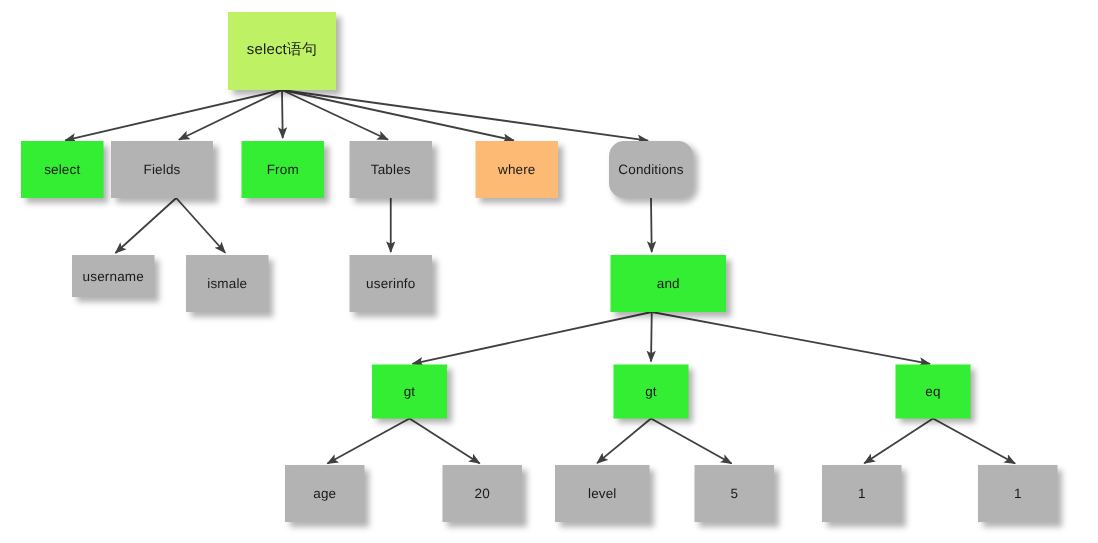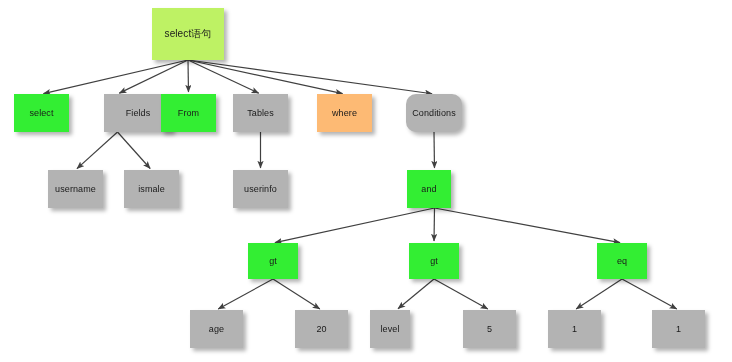--- a/index.html
+++ b/index.html
@@ -73,63 +73,63 @@
         <line x1="622" y1="279" x2="676.7465862552071" y2="309.0379499807331" stroke="#404040" stroke-width="1.2" marker-end="url(#arrowhead)"></line>
       </g>
   </svg>
   <div id="node-layer">
       <div class="node node-root" style="left: 152px; top: 8px; width: 72px; height: 52px; background: #bef264; color: rgb(26, 26, 26);">
         <span>select语句</span>
       </div>
       <div class="node" style="left: 14px; top: 94px; width: 55px; height: 38px; background: rgb(51, 238, 51); color: rgb(26, 26, 26);">
         <span>select</span>
       </div>
-      <div class="node" style="left: 104px; top: 94px; width: 68px; height: 38px; background: rgb(179, 179, 179); color: rgb(26, 26, 26);">
+      <div class="node" style="left: 74px; top: 94px; width: 68px; height: 38px; background: rgb(179, 179, 179); color: rgb(26, 26, 26);">
         <span>Fields</span>
       </div>
       <div class="node" style="left: 161px; top: 94px; width: 55px; height: 38px; background: rgb(51, 238, 51); color: rgb(26, 26, 26);">
         <span>From</span>
       </div>
       <div class="node" style="left: 233px; top: 94px; width: 55px; height: 38px; background: rgb(179, 179, 179); color: rgb(26, 26, 26);">
         <span>Tables</span>
       </div>
       <div class="node" style="left: 317px; top: 94px; width: 55px; height: 38px; background: #fdba74; color: rgb(26, 26, 26);">
         <span>where</span>
       </div>
       <div class="node" style="left: 406px; top: 94px; width: 56px; height: 38px; background: rgb(179, 179, 179); color: rgb(26, 26, 26); border-radius: 10px;">
         <span>Conditions</span>
       </div>
-      <div class="node" style="left: 48px; top: 170px; width: 55px; height: 38px; background: rgb(179, 179, 179); color: rgb(26, 26, 26);">
+      <div class="node" style="left: 48px; top: 170px; width: 55px; height: 28px; background: rgb(179, 179, 179); color: rgb(26, 26, 26);">
         <span>username</span>
       </div>
       <div class="node" style="left: 124px; top: 170px; width: 55px; height: 38px; background: rgb(179, 179, 179); color: rgb(26, 26, 26); justify-content: center;">
         <span>ismale</span>
       </div>
       <div class="node" style="left: 233px; top: 170px; width: 55px; height: 38px; background: rgb(179, 179, 179); color: rgb(26, 26, 26);">
         <span>userinfo</span>
       </div>
-      <div class="node" style="left: 407px; top: 170px; width: 44px; height: 38px; background: rgb(51, 238, 51); color: rgb(26, 26, 26);">
+      <div class="node" style="left: 407px; top: 170px; width: 77px; height: 38px; background: rgb(51, 238, 51); color: rgb(26, 26, 26);">
         <span>and</span>
       </div>
       <div class="node" style="left: 248px; top: 243px; width: 50px; height: 36px; background: rgb(51, 238, 51); color: rgb(26, 26, 26);">
         <span>gt</span>
       </div>
       <div class="node" style="left: 409px; top: 243px; width: 50px; height: 36px; background: rgb(51, 238, 51); color: rgb(26, 26, 26);">
         <span>gt</span>
       </div>
       <div class="node" style="left: 597px; top: 243px; width: 50px; height: 36px; background: rgb(51, 238, 51); color: rgb(26, 26, 26);">
         <span>eq</span>
       </div>
       <div class="node" style="left: 190px; top: 310px; width: 53px; height: 38px; background: rgb(179, 179, 179); color: rgb(26, 26, 26); text-align: center;">
         <span>age</span>
       </div>
       <div class="node" style="left: 295px; top: 310px; width: 53px; height: 38px; background: rgb(179, 179, 179); color: rgb(26, 26, 26);">
         <span>20</span>
       </div>
-      <div class="node" style="left: 370px; top: 310px; width: 40px; height: 38px; background: rgb(179, 179, 179); color: rgb(26, 26, 26);">
+      <div class="node" style="left: 370px; top: 310px; width: 63px; height: 38px; background: rgb(179, 179, 179); color: rgb(26, 26, 26);">
         <span>level</span>
       </div>
       <div class="node" style="left: 463px; top: 310px; width: 53px; height: 38px; background: rgb(179, 179, 179); color: rgb(26, 26, 26);">
         <span>5</span>
       </div>
       <div class="node" style="left: 548px; top: 310px; width: 53px; height: 38px; background: rgb(179, 179, 179); color: rgb(26, 26, 26);">
         <span>1</span>
       </div>
       <div class="node" style="left: 652px; top: 310px; width: 53px; height: 38px; background: rgb(179, 179, 179); color: rgb(26, 26, 26);">
         <span>1</span>

